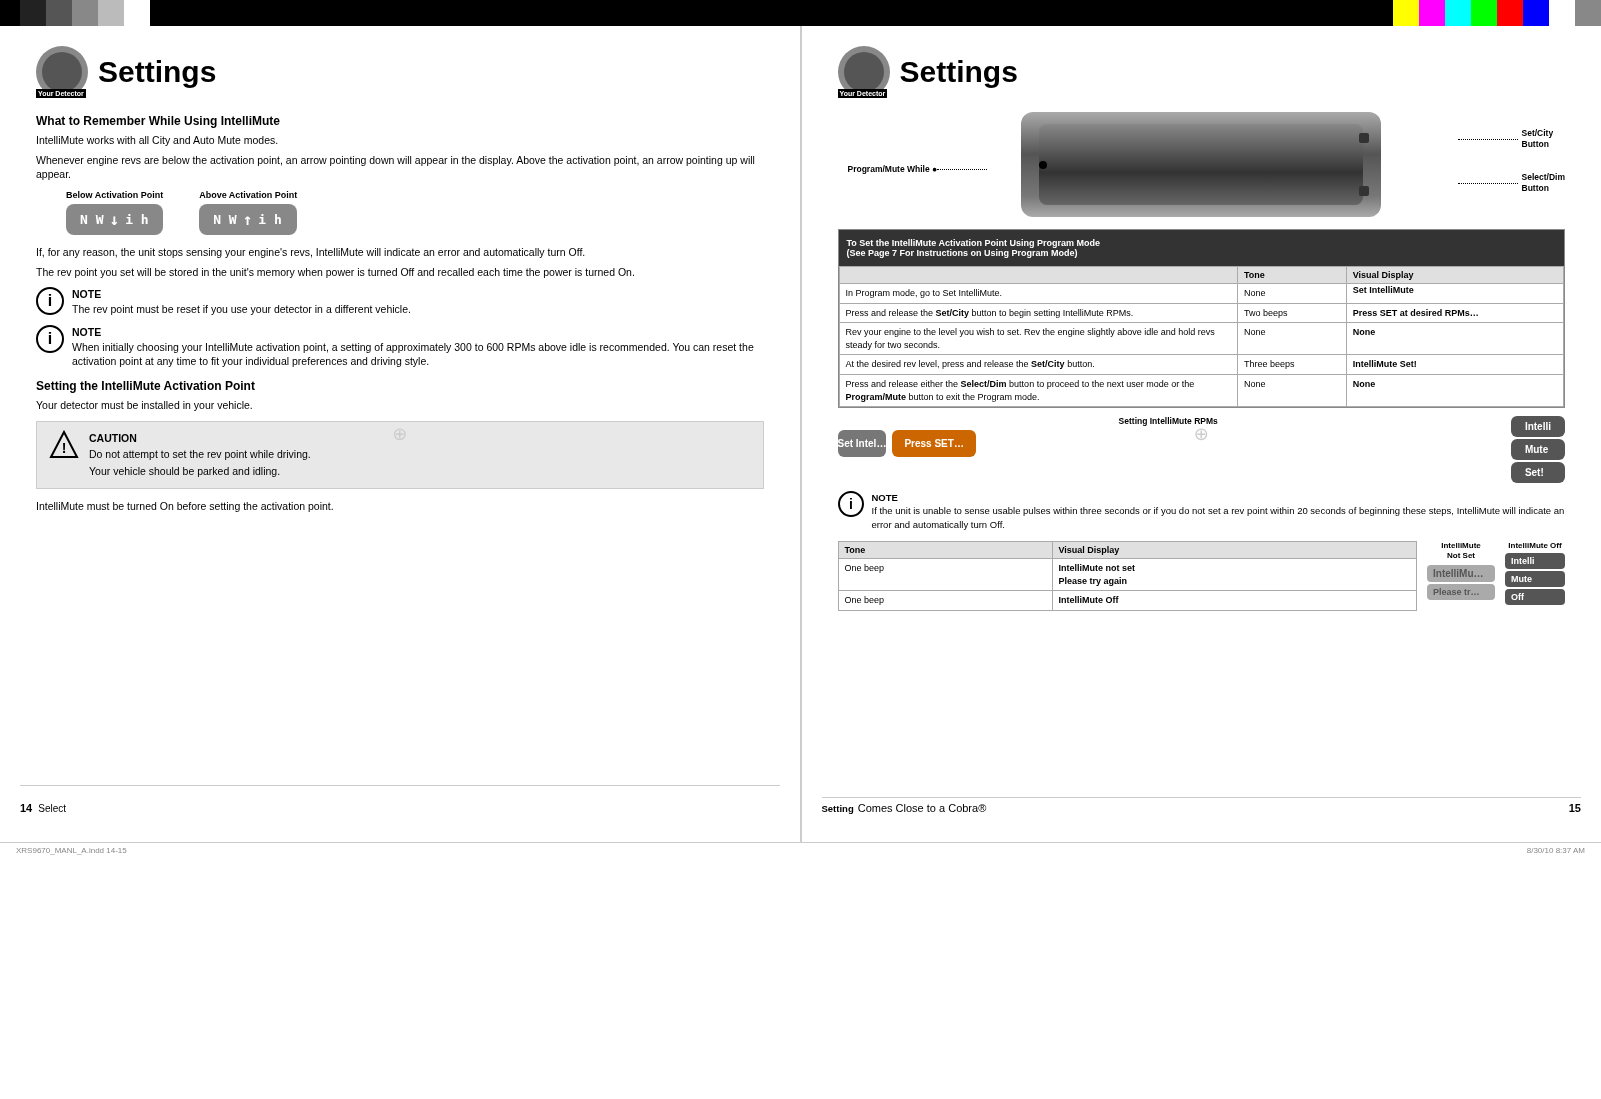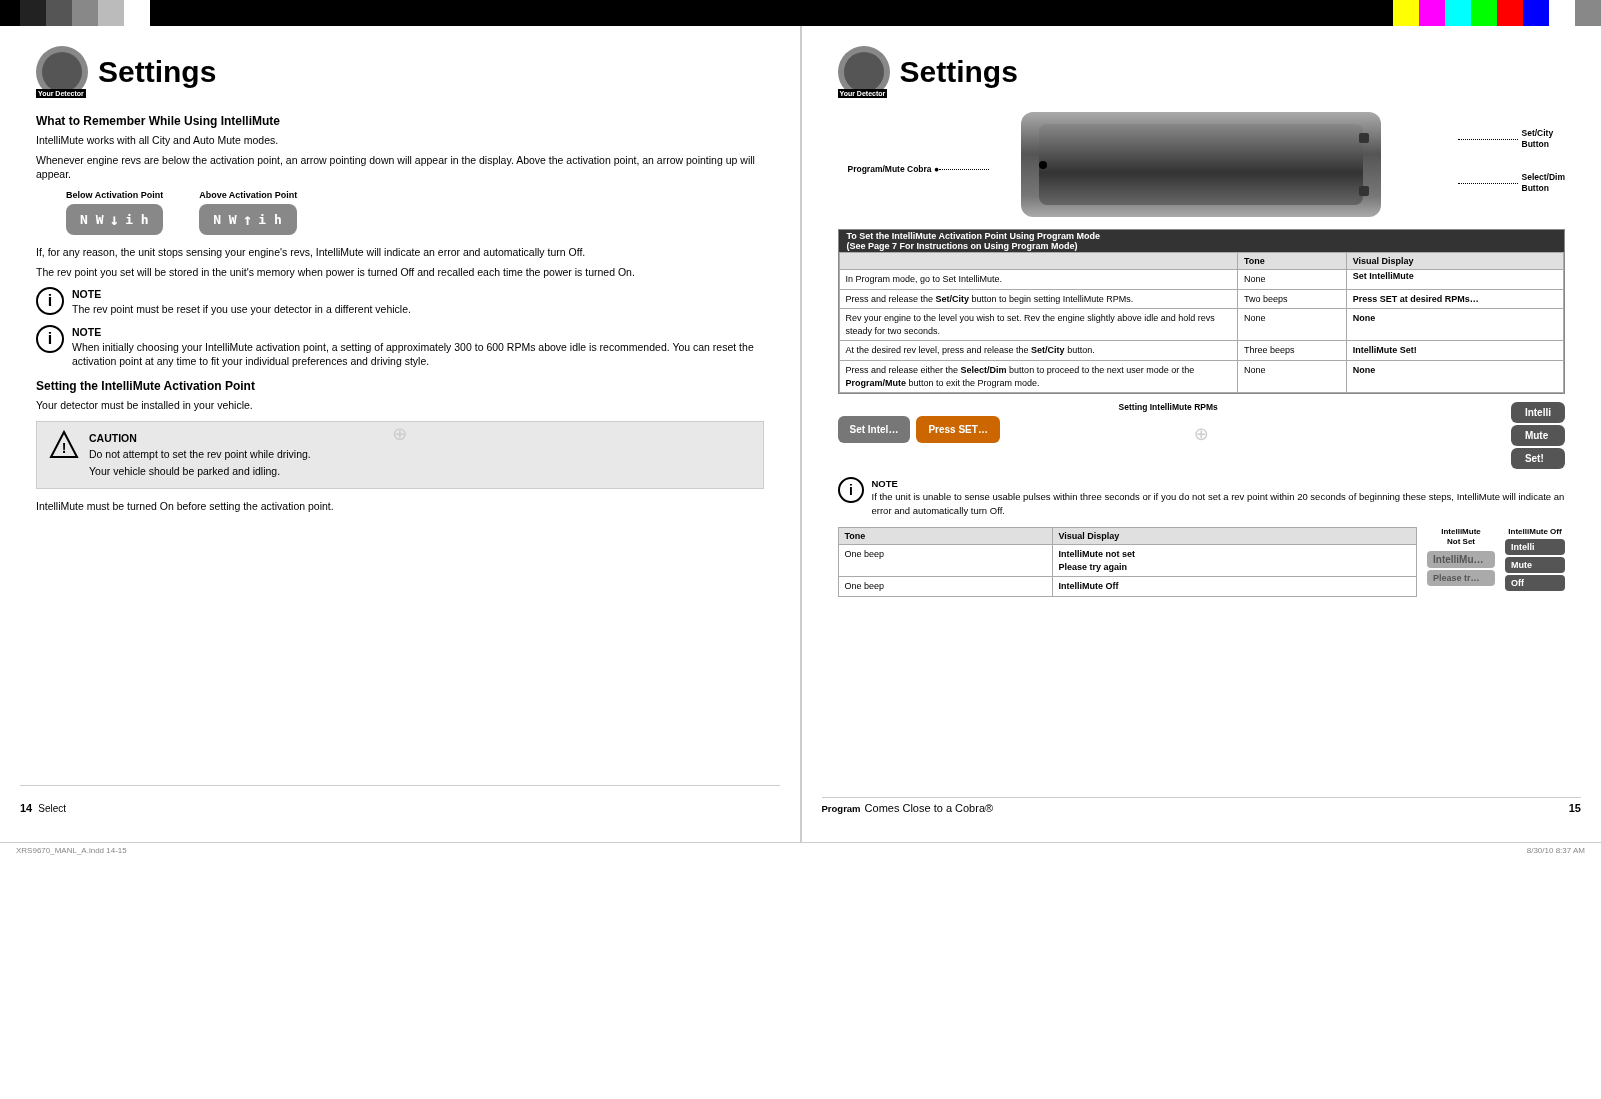--- a/index.html
+++ b/index.html
@@ -184,39 +184,39 @@
           <div style="width:360px;height:105px;background:linear-gradient(180deg,#aaa 0%,#555 40%,#777 80%,#aaa 100%);border-radius:12px;margin:0 auto;position:relative;">
             <div style="position:absolute;top:12px;left:18px;right:18px;bottom:12px;background:linear-gradient(180deg,#888 0%,#333 60%,#666 100%);border-radius:8px;"></div>
 
             <div style="position:absolute;left:18px;top:50%;transform:translateY(-50%);width:8px;height:8px;background:#000;border-radius:50%;"></div>
 
             <div style="position:absolute;right:12px;top:20%;width:10px;height:10px;background:#333;border-radius:2px;"></div>
             <div style="position:absolute;right:12px;bottom:20%;width:10px;height:10px;background:#333;border-radius:2px;"></div>
           </div>
 
           <div style="position:absolute;left:10px;top:52px;display:flex;align-items:center;">
-            <span style="font-size:8.5px;font-weight:bold;white-space:nowrap;">Program/Mute Cobra ●</span>
+            <span style="font-size:8.5px;font-weight:bold;white-space:nowrap;">Program/Mute While ●</span>
             <span style="border-top:1px dotted #000;width:50px;display:inline-block;"></span>
           </div>
 
           <div style="position:absolute;right:0;top:16px;display:flex;flex-direction:column;gap:22px;">
             <div style="display:flex;align-items:center;gap:4px;">
               <span style="border-top:1px dotted #000;width:60px;display:inline-block;"></span>
               <div style="font-size:8.5px;font-weight:bold;line-height:1.3;">Set/City<br>Button</div>
             </div>
             <div style="display:flex;align-items:center;gap:4px;">
               <span style="border-top:1px dotted #000;width:60px;display:inline-block;"></span>
               <div style="font-size:8.5px;font-weight:bold;line-height:1.3;">Select/Dim<br>Button</div>
             </div>
           </div>
         </div>
       </div>
 
       <div style="border:1px solid #888;margin-bottom:8px;">
-        <div style="background:#333;color:#fff;font-size:9px;font-weight:bold;padding:1px 8px;">
+        <div style="background:#333;color:#fff;font-size:9px;font-weight:bold;padding:8px 8px;">
           <span>To Set the IntelliMute Activation Point Using Program Mode</span><br>
           <span>(See Page 7 For Instructions on Using Program Mode)</span>
         </div>
         <table style="width:100%;border-collapse:collapse;font-size:9px;">
           <thead>
             <tr>
               <th style="background:#e0e0e0;border:1px solid #aaa;padding:3px 6px;font-weight:bold;text-align:left;width:55%;"></th>
               <th style="background:#e0e0e0;border:1px solid #aaa;padding:3px 6px;font-weight:bold;text-align:left;width:15%;">Tone</th>
               <th style="background:#e0e0e0;border:1px solid #aaa;padding:3px 6px;font-weight:bold;text-align:left;width:30%;">Visual Display</th>
             </tr>
@@ -248,21 +248,21 @@
       <td style="border:1px solid #aaa;padding:3px 6px;vertical-align:top;font-weight:bold;">None</td>
     </tr>
             </tbody>
         </table>
       </div>
 
       <div style="display:flex;align-items:flex-start;gap:12px;margin-bottom:8px;">
         <div style="flex:1;">
           <div style="font-size:8.5px;font-weight:bold;text-align:center;margin-bottom:4px;">Setting IntelliMute RPMs</div>
           <div style="display:flex;gap:6px;align-items:flex-start;">
-            <div style="background:#777;color:#fff;border-radius:6px;padding:8px 12px;font-size:10px;font-weight:bold;">Set Intel…</div>
+            <div style="background:#777;color:#fff;border-radius:6px;padding:8px 0;font-size:10px;font-weight:bold;">Set Intel…</div>
             <div style="background:#cc6600;color:#fff;border-radius:6px;padding:8px 12px;font-size:10px;font-weight:bold;">Press SET…</div>
           </div>
         </div>
         <div style="display:flex;flex-direction:column;gap:2px;">
           <div style="background:#555;color:#fff;border-radius:6px;padding:5px 14px;font-size:10px;font-weight:bold;">Intelli</div>
           <div style="background:#555;color:#fff;border-radius:6px;padding:5px 14px;font-size:10px;font-weight:bold;">Mute</div>
           <div style="background:#555;color:#fff;border-radius:6px;padding:5px 14px;font-size:10px;font-weight:bold;">Set!</div>
         </div>
       </div>
 
@@ -311,21 +311,21 @@
           <div style="font-size:8px;font-weight:bold;margin-bottom:3px;text-align:center;">IntelliMute Off</div>
           <div style="background:#555;color:#fff;border-radius:4px;padding:3px 6px;font-size:9px;font-weight:bold;margin-bottom:2px;min-width:60px;">Intelli</div>
           <div style="background:#555;color:#fff;border-radius:4px;padding:3px 6px;font-size:9px;font-weight:bold;margin-bottom:2px;min-width:60px;">Mute</div>
           <div style="background:#555;color:#fff;border-radius:4px;padding:3px 6px;font-size:9px;font-weight:bold;min-width:60px;">Off</div>
         </div>
       </div>
 
       <div style="position:absolute;top:50%;left:50%;transform:translate(-50%,-50%);font-size:18px;color:#ccc;">⊕</div>
 
       <div style="position:absolute;bottom:28px;left:20px;right:20px;display:flex;align-items:center;border-top:1px solid #ccc;padding-top:4px;">
-        <span style="font-size:9.5px;"><strong>Program</strong></span>
+        <span style="font-size:9.5px;"><strong>Setting</strong></span>
         <span style="font-size:11px;margin-left:4px;text-align:right;">Comes Close to a Cobra®</span>
         <span style="font-size:11px;font-weight:bold;margin-left:auto;">15</span>
       </div>
     </div>
   </div>
 
   <div style="background:#fff;border-top:1px solid #ccc;padding:3px 16px;display:flex;justify-content:space-between;font-size:8px;color:#888;">
     <span>XRS9670_MANL_A.indd  14-15</span>
     <span>8/30/10   8:37 AM</span>
   </div>

